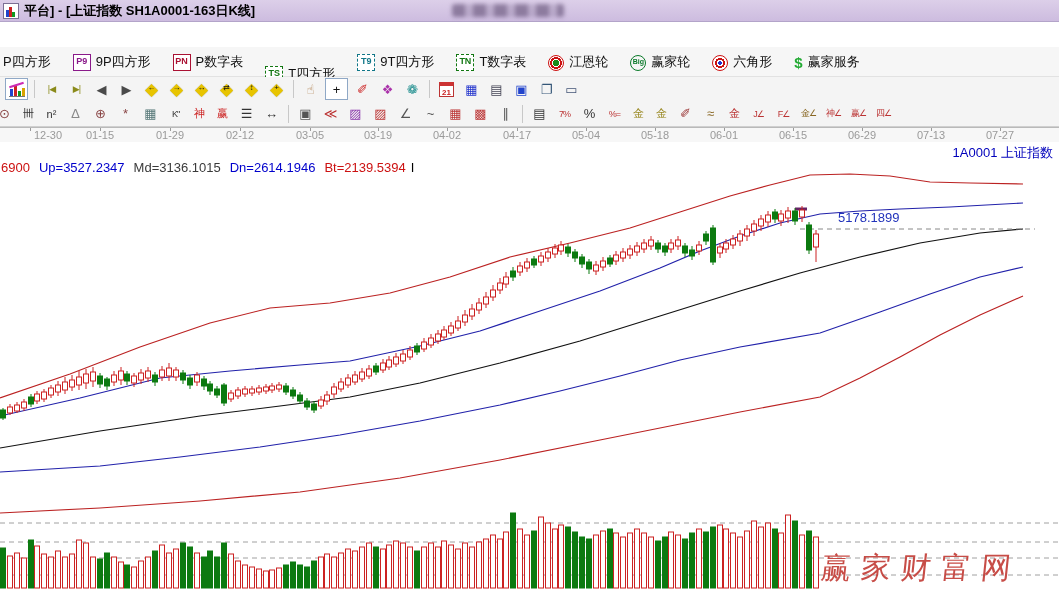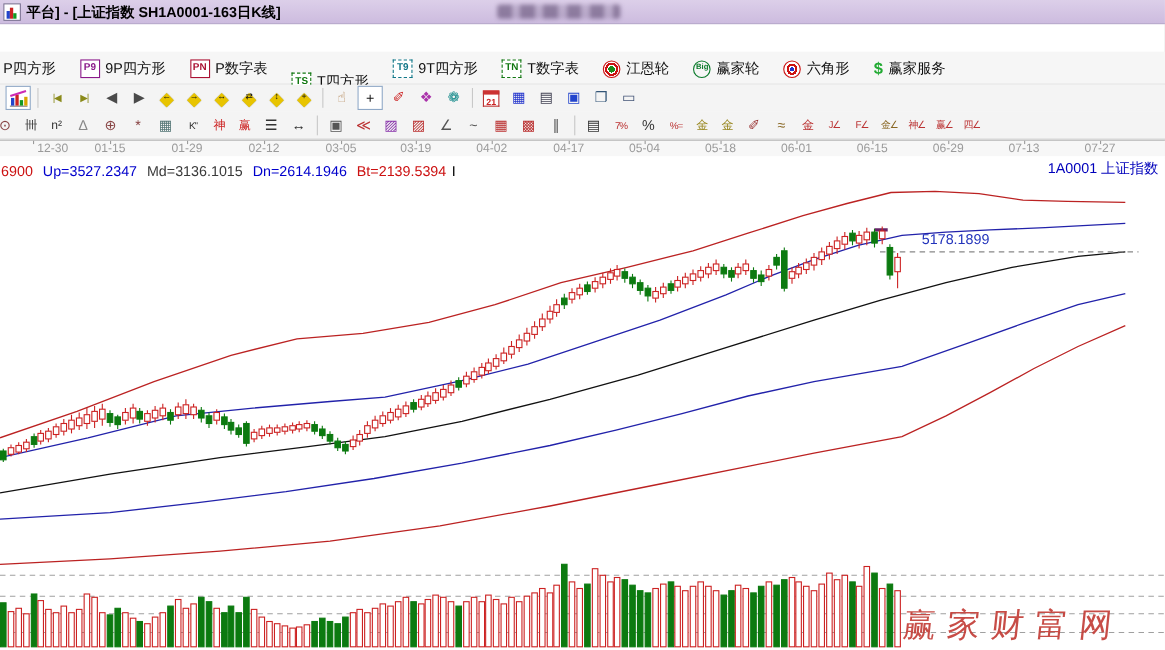--- a/index.html
+++ b/index.html
@@ -47,21 +47,21 @@
   .cal{width:15px;height:15px;border:1px solid #b33;background:#fff;font-size:8px;font-weight:bold;
     color:#c22;text-align:center;line-height:14px;border-top:4px solid #c33;box-sizing:border-box;}
   
   #datestrip{position:absolute;left:0;top:127px;width:1059px;height:15px;background:#f7f7f7;
     border-top:1px solid #b9b9b9;border-bottom:1px solid #d8d8d8;}
   .date-label{position:absolute;top:1px;font-size:11px;color:#9a9a9a;transform:translateX(-50%);}
   .date-tick{position:absolute;top:0;width:1px;height:3px;background:#9a9a9a;}
   
   #chart{position:absolute;left:0;top:142px;width:1059px;height:449px;background:#fff;}
   #chart svg{position:absolute;left:0;top:0;}
-  #infoline{position:absolute;left:1px;top:6px;font-size:13px;font-weight:500;white-space:nowrap;}
+  #infoline{position:absolute;left:1px;top:18px;font-size:13px;font-weight:500;white-space:nowrap;}
   #infoline span{margin-right:9px;}
   #caret{color:#000;font-weight:400;margin-left:-4px;}
   #symbol-label{position:absolute;right:6px;top:2px;font-size:13px;font-weight:400;color:#0000bb;}
   #price-tag{position:absolute;left:838px;top:68px;font-size:13px;color:#2233bb;}
   #watermark{position:absolute;right:38px;bottom:2px;font-size:30px;color:#c23a34;
     font-family:"DejaVu Serif","Liberation Serif",serif;transform:skewX(-6deg);
     letter-spacing:10px;opacity:.9;}
 </style>
 </head>
 <body>

